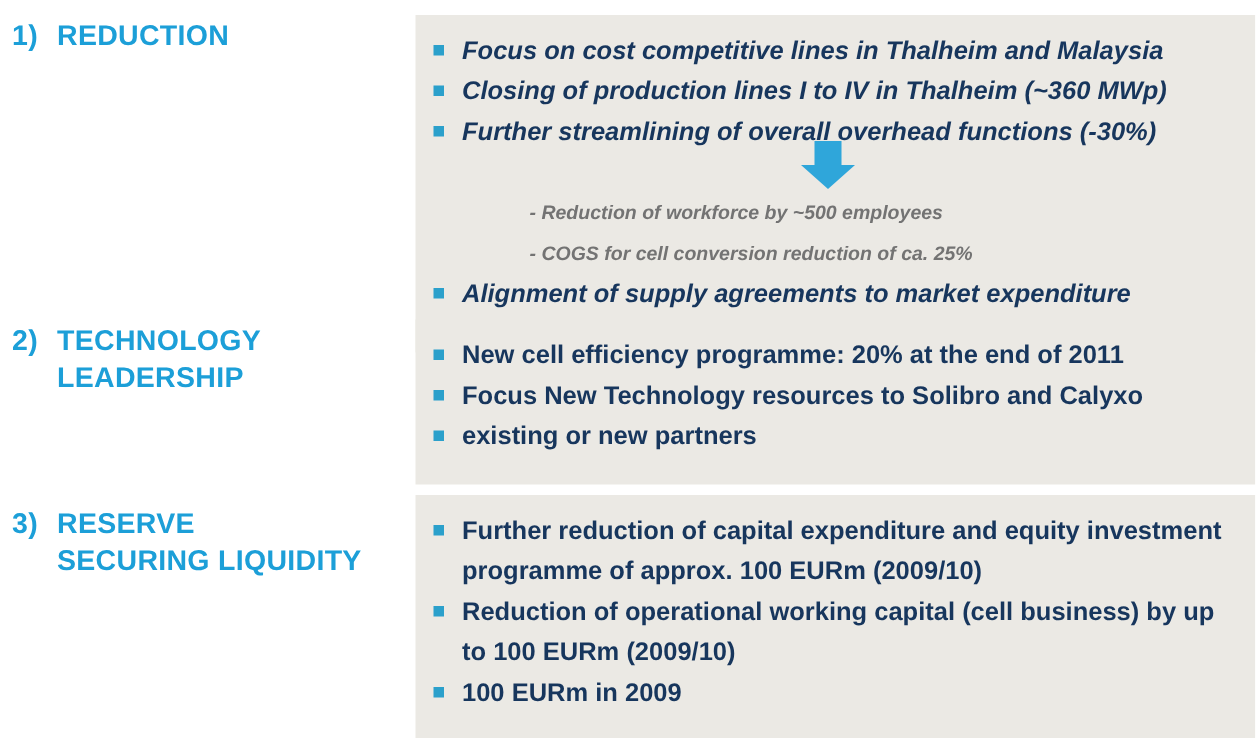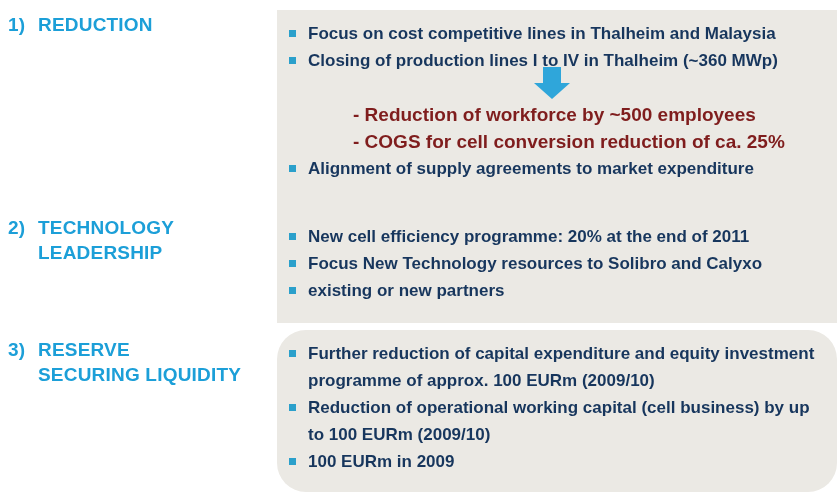--- a/index.html
+++ b/index.html
@@ -19,23 +19,23 @@
   #heading-2 { top:215px; }
   #heading-3 { top:337px; }
   .title-line { display:block; white-space:nowrap; }
 
   
   .box {
     position:absolute; left:277px; width:560px;
     background:#EBE9E4; box-sizing:border-box;
     padding:10px 6px 0 12px;
   }
-  #box-1 { top:10px;  height:225px; }
+  #box-1 { top:10px;  height:225px;font-style:italic; }
   #box-2 { top:213px; height:110px; }
-  #box-3 { top:330px; height:162px;border-radius:29px; }
+  #box-3 { top:330px; height:162px; }
 
   .bullet { display:flex; }
   .sq {
     width:7px; height:7px; background:#2BA0CB;
     margin:10px 12px 0 0; flex:none;
   }
   .txt { font-size:17px; line-height:27px; color:#17365D; }
   .bl { display:block; white-space:nowrap; }
 
   
@@ -45,22 +45,22 @@
     background:#2FA6DA;
   }
   .arrow .head {
     position:absolute; left:0; top:16px; width:0; height:0;
     border-left:18px solid transparent;
     border-right:18px solid transparent;
     border-top:16px solid #2FA6DA;
   }
 
   .sub {
-    margin-left:64px; font-size:19px; line-height:27px;
-    color:#7f1d1d; white-space:nowrap;
+    margin-left:64px; font-size:13px; line-height:27px;
+    color:#737373; white-space:nowrap;
   }
   .sub.first { margin-top:2px; }
 </style>
 </head>
 <body>
 
 <div class="slide">
 
   <div class="heading" id="heading-1">
     <span class="num">1)</span>
@@ -73,20 +73,26 @@
     <div class="bullet">
       <span class="sq"></span>
       <span class="txt">
           <span class="bl">Focus on cost competitive lines in Thalheim and Malaysia</span>
         </span>
     </div>
     <div class="bullet">
       <span class="sq"></span>
       <span class="txt">
           <span class="bl">Closing of production lines I to IV in Thalheim (~360 MWp)</span>
+        </span>
+    </div>
+    <div class="bullet">
+      <span class="sq"></span>
+      <span class="txt">
+          <span class="bl">Further streamlining of overall overhead functions (-30%)</span>
         </span>
     </div>
 
     <div class="arrow">
       <span class="stem"></span>
       <span class="head"></span>
     </div>
 
     <div class="sub first">- Reduction of workforce by ~500 employees</div>
     <div class="sub">- COGS for cell conversion reduction of ca. 25%</div>

